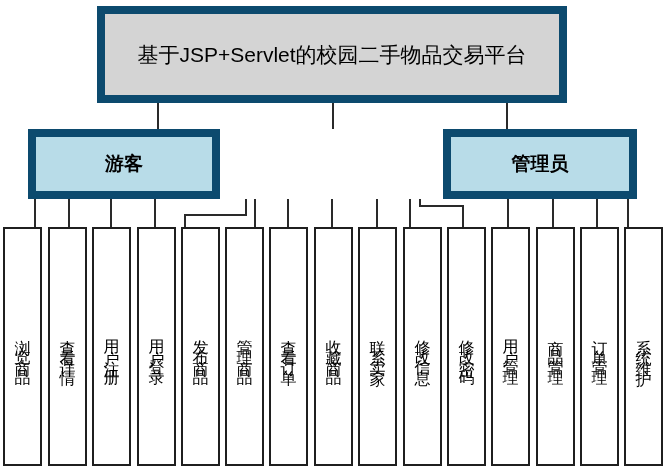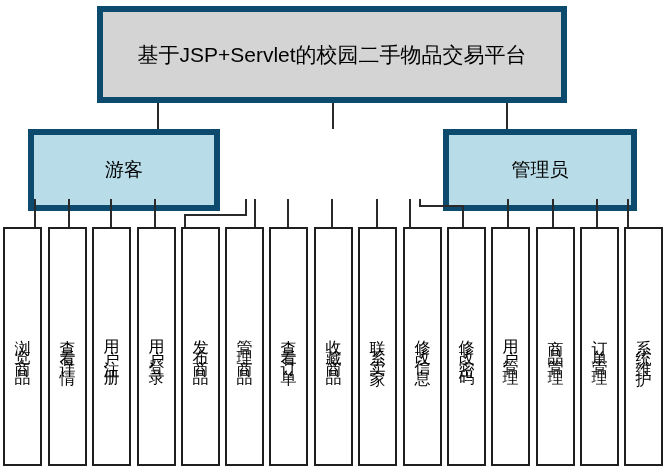--- a/index.html
+++ b/index.html
@@ -1,21 +1,21 @@
 <!DOCTYPE html>
 <html><head>
 <meta charset="utf-8">
 <style>
   html,body { margin:0; padding:0; background:#ffffff; }
   body { font-family:"Liberation Sans","DejaVu Sans",sans-serif; color:#000; }
   .stage { position:relative; width:665px; height:473px; background:#ffffff; overflow:hidden; }
-  .box { position:absolute; box-sizing:border-box; border:6px solid #0c4a6e;
+  .box { position:absolute; box-sizing:border-box; border:8px solid #0c4a6e;
          display:flex; align-items:center; justify-content:center; text-align:center; }
   .root-box { left:97px; top:6px; width:470px; height:97px; background:#d4d4d4; font-size:21px; }
-  .role-box { top:129px; height:82px; background:#b8dce8; font-size:19px; }
+  .role-box { top:129px; height:70px; background:#b8dce8; font-size:19px;font-weight:bold; }
   .role-visitor { left:28px;  width:192px; }
   .role-user    { left:237px; width:191px; }
   .role-admin   { left:443px; width:194px; }
   .leaf-box { top:227px; width:39px; height:239px; background:#ffffff; border:2px solid #1f1f1f; }
   .leaf-box span { writing-mode:vertical-lr; text-orientation:upright;
                    font-size:16px; letter-spacing:10px; line-height:1; }
   .vline { position:absolute; width:2px; background:#2a2a2a; }
   .hline { position:absolute; height:2px; background:#2a2a2a; }
 </style>
 </head>

